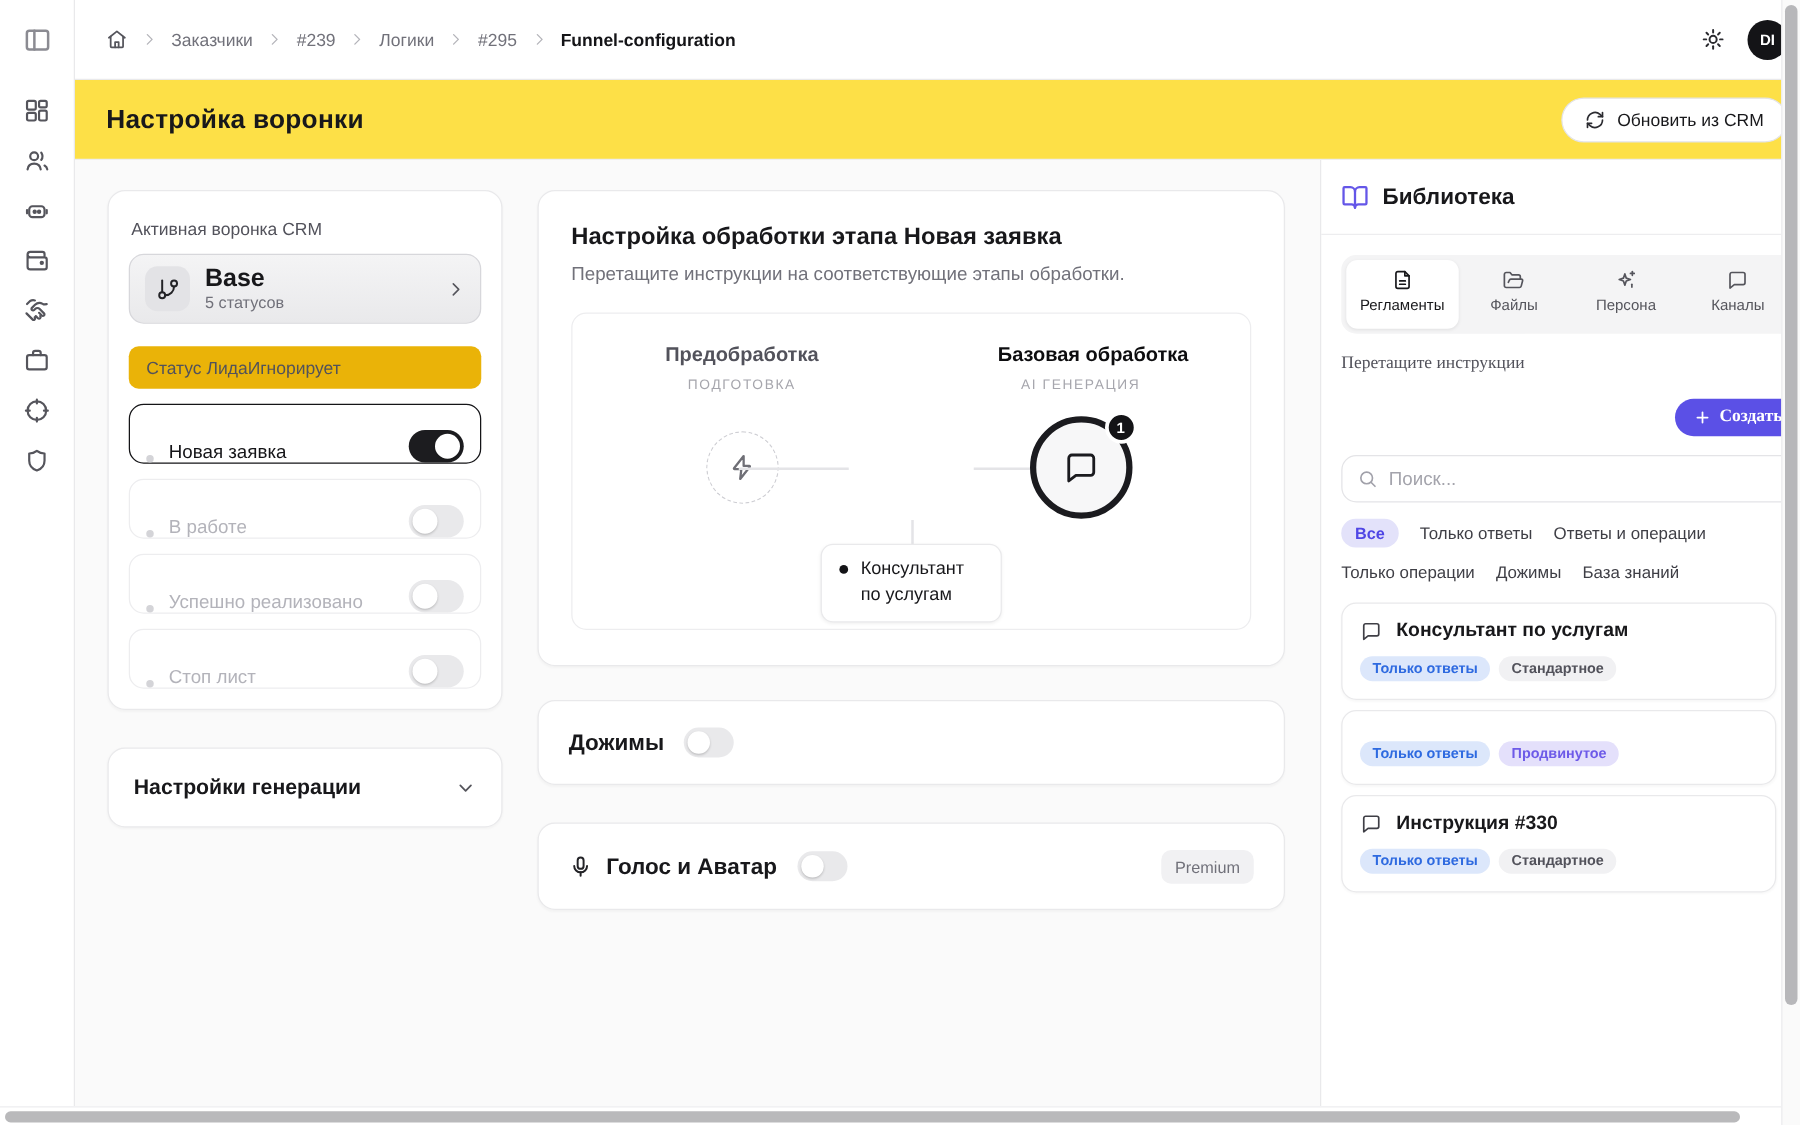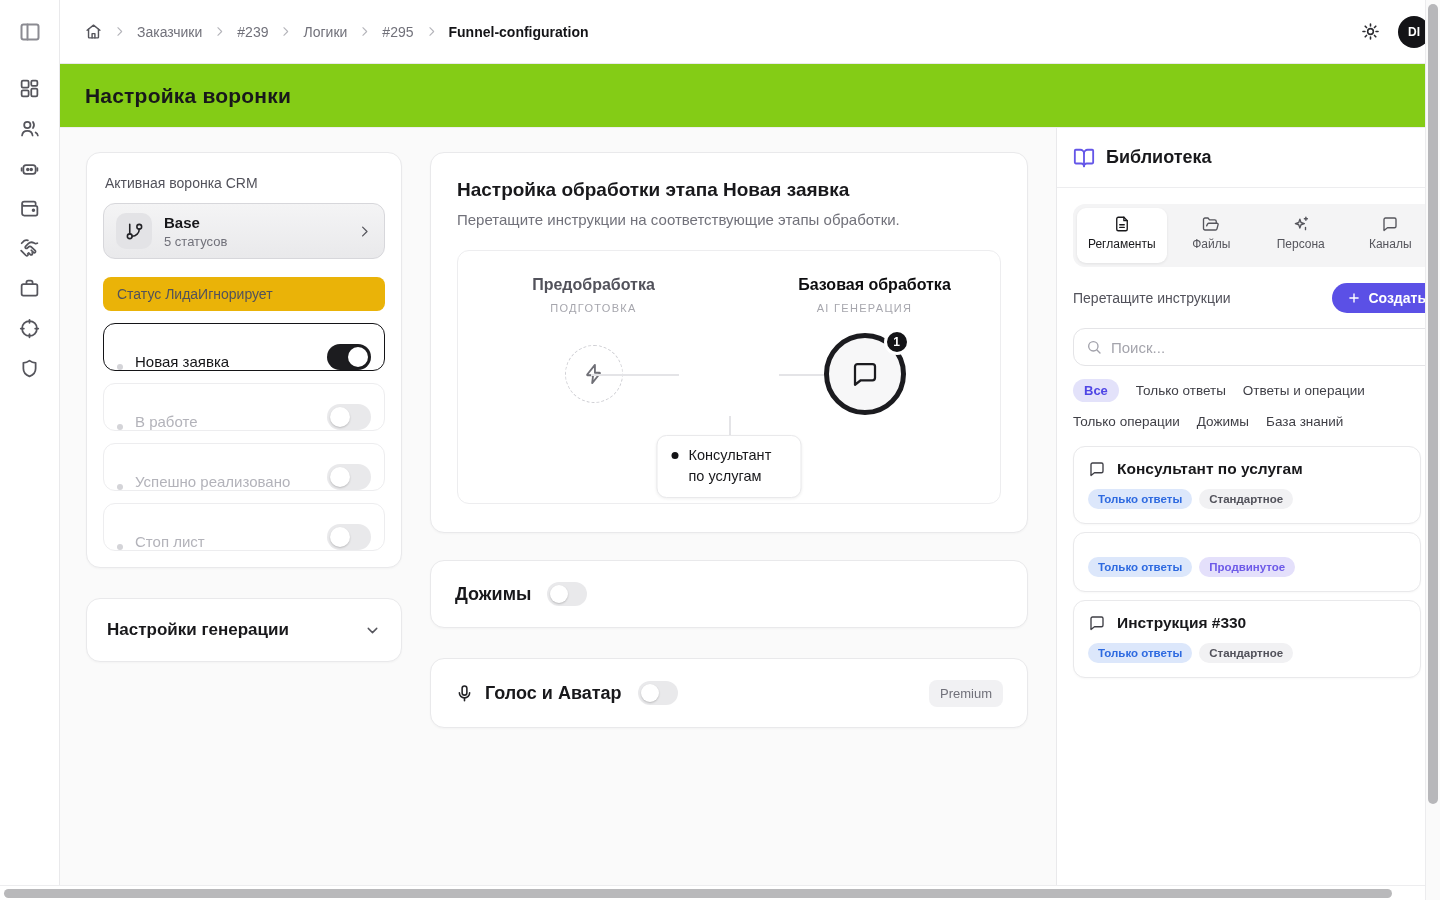--- a/index.html
+++ b/index.html
@@ -22,21 +22,21 @@
   .crumbs .sep { color:#b4b4ba; width:13px; height:13px; }
   .crumbs .crumb { cursor:pointer; }
   .crumbs .crumb.current { color:#141417; font-weight:600; }
   .crumbs .home { width:17px; height:17px; color:#55555c; cursor:pointer; }
   #topbar .right { margin-left:auto; display:flex; align-items:center; gap:18px; }
   #topbar .sun { width:19px; height:19px; color:#2b2b30; cursor:pointer; }
   #topbar .avatar { width:32px; height:32px; border-radius:50%; background:#141417; color:#fff;
     font-size:12px; font-weight:700; display:flex; align-items:center; justify-content:center; cursor:pointer; }
 
   
-  #titlebar { position:absolute; left:60px; top:64px; width:1380px; height:64px; background:#84cc16;
+  #titlebar { position:absolute; left:60px; top:64px; width:1380px; height:64px; background:#fde047;
     border-bottom:1px solid #eeeeef; display:flex; align-items:center; padding:0 10px 0 25px; }
   #titlebar h1 { font-size:21px; font-weight:700; letter-spacing:.2px; }
   .crm-btn { margin-left:auto; display:flex; align-items:center; gap:10px; height:36px; padding:0 18px;
     border:1px solid #e4e4e7; border-radius:18px; background:#fff; font-size:14px; font-weight:500;
     color:#18181b; cursor:pointer; white-space:nowrap; }
   .crm-btn .ref { width:16px; height:16px; color:#2b2b30; }
 
   
   #content { position:absolute; left:60px; top:128px; width:1380px; height:757px; background:#fafafa; }
 
@@ -44,21 +44,21 @@
   #left-col { position:absolute; left:26px; top:24px; width:316px; }
   .card { background:#fff; border:1px solid #e9e9eb; border-radius:14px; box-shadow:0 1px 2px rgba(0,0,0,.03); }
   #funnel-card { padding:20px 16px 16px; }
   .sect-label { font-size:14px; color:#52525b; margin:2px 2px 12px; }
   .funnel-select { height:56px; border:1px solid #d7d7db; border-radius:12px;
     background:linear-gradient(180deg,#f4f4f5,#e9e9eb); display:flex; align-items:center;
     gap:12px; padding:0 12px; cursor:pointer; }
   .funnel-select .fico { width:36px; height:36px; border-radius:10px; background:#e3e3e6;
     display:flex; align-items:center; justify-content:center; color:#232327; }
   .funnel-select .fico svg { width:19px; height:19px; }
-  .funnel-select .fname { font-size:15px; font-weight:700; line-height:18px; }
+  .funnel-select .fname { font-size:20px; font-weight:700; line-height:18px; }
   .funnel-select .fmeta { font-size:13px; color:#71717a; margin-top:2px; }
   .funnel-select .chev { margin-left:auto; width:15px; height:15px; color:#55555c; }
   .cols-head { margin-top:18px; background:#eab308; border-radius:8px; padding:9px 14px;
     display:flex; justify-content:flex-start; font-size:14px; color:#52525b; }
   .status-row { margin-top:12px; height:48px; border:1px solid #ededef; border-radius:12px;
     display:flex; align-items:flex-end; gap:12px; padding:0 13px; background:#fff; cursor:pointer; }
   .status-row.on { border:1.5px solid #141417; }
   .status-row .dot { width:6px; height:6px; border-radius:50%; background:#d4d4d8; flex:none; }
   .status-row .slabel { font-size:15px; color:#b3b3ba; }
   .status-row.on .slabel { color:#141417; font-weight:500; }
@@ -118,25 +118,25 @@
     border-bottom:1px solid #ededef; }
   #lib-head .book { width:22px; height:22px; color:#6456e8; }
   #lib-head .ltitle { font-size:18px; font-weight:700; }
   #lib-body { padding:16px; }
   .tabs { width:366px; background:#f4f4f5; border-radius:12px; padding:4px; display:flex; }
   .tab { flex:1; display:flex; flex-direction:column; align-items:center; gap:4px; padding:7px 0 12px;
     border-radius:9px; color:#55555c; cursor:pointer; }
   .tab svg { width:18px; height:18px; stroke-width:1.8; }
   .tab .tlabel { font-size:12px; }
   .tab.active { background:#fff; box-shadow:0 1px 3px rgba(0,0,0,.08); color:#18181b; }
-  .hint-row { margin-top:16px; display:flex; align-items:center; width:368px; }
+  .hint-row { margin-top:16px; display:flex; align-items:flex-start; width:368px;font-family:Liberation Serif, serif; }
   .hint { font-size:14px; color:#52525b; }
   .create-btn { margin-left:auto; height:30px; background:#5b50e6; color:#fff; border:none;
     border-radius:16px; padding:0 15px; font-size:14px; font-weight:600; display:flex;
-    align-items:center; gap:7px; cursor:pointer; font-family:inherit; }
+    align-items:center; gap:7px; cursor:pointer; font-family:inherit;margin-top:36px; }
   .create-btn .plus { width:14px; height:14px; stroke-width:2.4; }
   .search { margin-top:15px; width:368px; height:38px; border:1px solid #e4e4e7; border-radius:12px;
     display:flex; align-items:center; gap:9px; padding:0 12px; background:#fff; }
   .search .mag { width:16px; height:16px; color:#a1a1aa; flex:none; }
   .search input { border:none; outline:none; flex:1; font-size:15px; color:#18181b;
     font-family:inherit; background:transparent; }
   .search input::placeholder { color:#a4a4ac; }
   .filters { margin-top:13px; width:368px; display:flex; flex-wrap:wrap; column-gap:17px; row-gap:9px;
     align-items:center; }
   .chip { font-size:13.5px; font-weight:500; color:#3f3f46; cursor:pointer; padding:3px 0; }
@@ -276,20 +276,29 @@
         <line x1="17" y1="17" x2="18.7" y2="18.7"></line>
         <line x1="5.3" y1="18.7" x2="7" y2="17"></line>
         <line x1="17" y1="7" x2="18.7" y2="5.3"></line>
       </svg>
     <div class="avatar">DI</div>
   </div>
 </header>
 
 <div id="titlebar">
   <h1>Настройка воронки</h1>
+  <button class="crm-btn">
+    <svg class="ic ref" viewBox="0 0 24 24">
+        <path d="M3 12a9 9 0 0 1 15-6.7L21 8"></path>
+        <path d="M21 3v5h-5"></path>
+        <path d="M21 12a9 9 0 0 1-15 6.7L3 16"></path>
+        <path d="M3 21v-5h5"></path>
+      </svg>
+    <span>Обновить из CRM</span>
+  </button>
 </div>
 
 <main id="content">
 
   <section id="left-col">
     <div class="card" id="funnel-card">
       <div class="sect-label">Активная воронка CRM</div>
       <div class="funnel-select">
         <div class="fico">
           <svg class="ic" viewBox="0 0 24 24">

